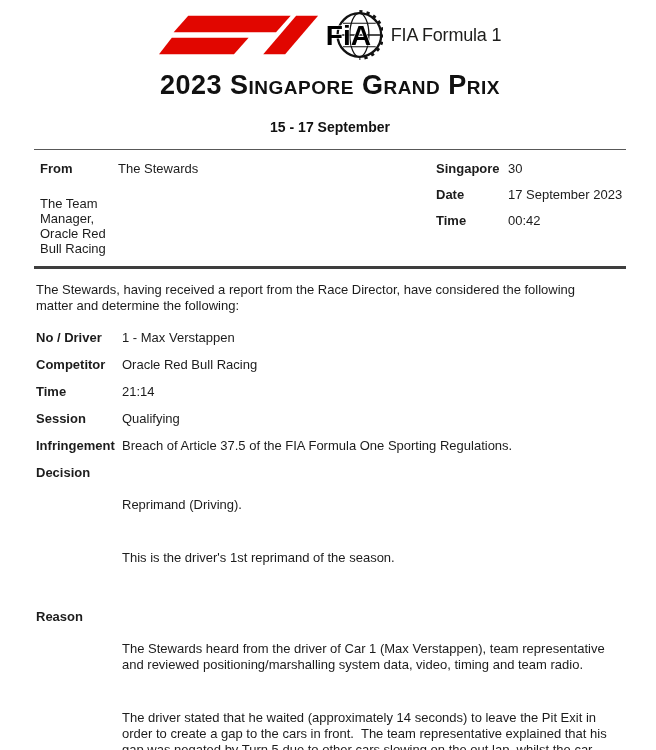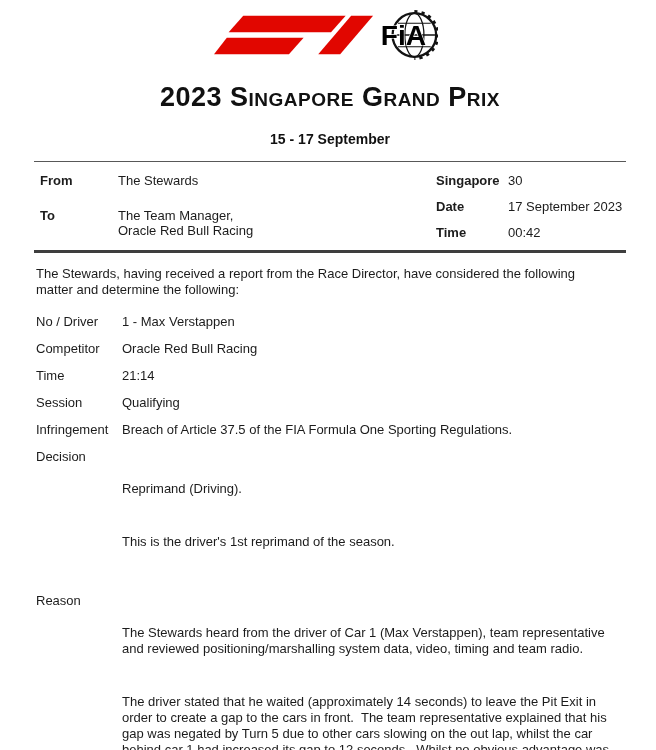--- a/index.html
+++ b/index.html
@@ -35,21 +35,21 @@
   }
   .brand-text .tm { font-size: 9px; vertical-align: -2px; }
 
   
   .title {
     text-align: center;
     font-weight: bold;
     font-variant: small-caps;
     font-size: 27px;
     letter-spacing: 0.5px;
-    margin-top: 16px;
+    margin-top: 4px;
     color: #111;
   }
   .dates {
     text-align: center;
     font-weight: bold;
     font-size: 14px;
     margin-top: 18px;
     color: #111;
   }
 
@@ -71,21 +71,21 @@
     font-size: 13px;
     line-height: 16px;
     margin: 13px 0 16px 2px;
     max-width: 576px;
     white-space: pre-wrap;
   }
   .field { display: flex; margin-bottom: 11px; padding-left: 2px; }
   .field-label {
     flex: none;
     width: 86px;
-    font-weight: normal;
+    font-weight: bold;
     font-size: 13px;
     line-height: 16px;
   }
   .field-value {
     flex: 1;
     font-size: 13px;
     line-height: 16px;
     max-width: 506px;
     white-space: pre-wrap;
   }
@@ -107,32 +107,32 @@
     <svg class="fia-mark" width="60" height="58" viewBox="0 0 66 60">
       <circle cx="40" cy="30" r="24" fill="#ffffff" stroke="#121212" stroke-width="2.5"></circle>
       <path d="M40,4 a26,26 0 0 1 0,52" fill="none" stroke="#121212" stroke-width="3" stroke-dasharray="3.5 4.5"></path>
       <ellipse cx="40" cy="30" rx="10.5" ry="24" fill="none" stroke="#121212" stroke-width="1.4"></ellipse>
       <line x1="16" y1="30" x2="64" y2="30" stroke="#121212" stroke-width="1.4"></line>
       <line x1="22" y1="17" x2="58" y2="17" stroke="#121212" stroke-width="1.2"></line>
       <line x1="22" y1="43" x2="58" y2="43" stroke="#121212" stroke-width="1.2"></line>
       <text x="3" y="41" font-family="Liberation Sans, sans-serif" font-size="31" font-weight="bold" fill="#000000" stroke="#ffffff" stroke-width="1.2" paint-order="stroke">FiA</text>
     </svg>
     <div class="brand-text">
+      <div>FIA Formula 1</div>
     </div>
   </div>
 
   <div class="title">2023 Singapore Grand Prix</div>
   <div class="dates">15 - 17 September</div>
 
   <hr class="rule-thin">
   <div class="meta">
     <div class="meta-left">
       <div class="meta-label">From</div>
       <div class="meta-value">The Stewards</div>
-      <div class="meta-label">To</div>
       <div class="meta-value">The Team Manager,
 Oracle Red Bull Racing</div>
     </div>
     <div class="meta-right">
       <div class="meta-label">Singapore</div>
       <div class="meta-value">30</div>
       <div class="meta-label">Date</div>
       <div class="meta-value">17 September 2023</div>
       <div class="meta-label">Time</div>
       <div class="meta-value">00:42</div>

